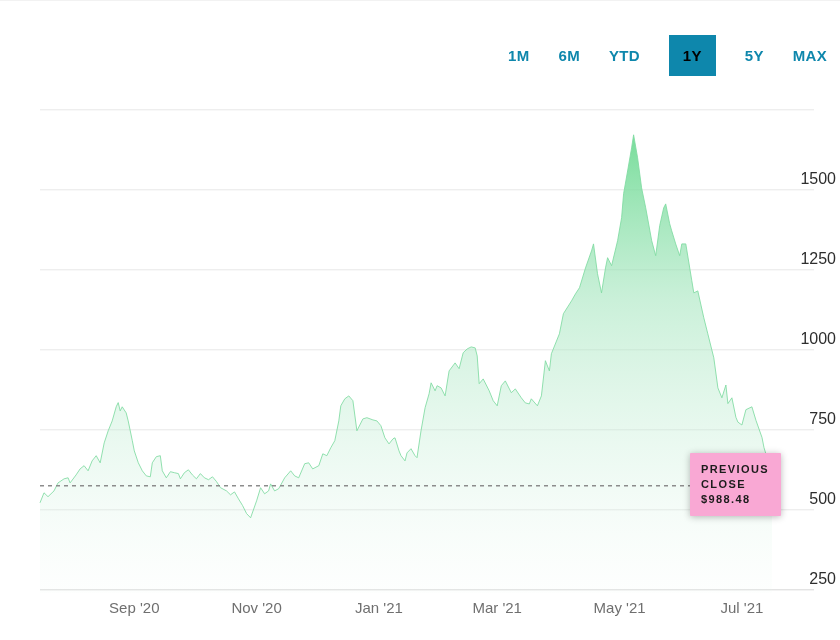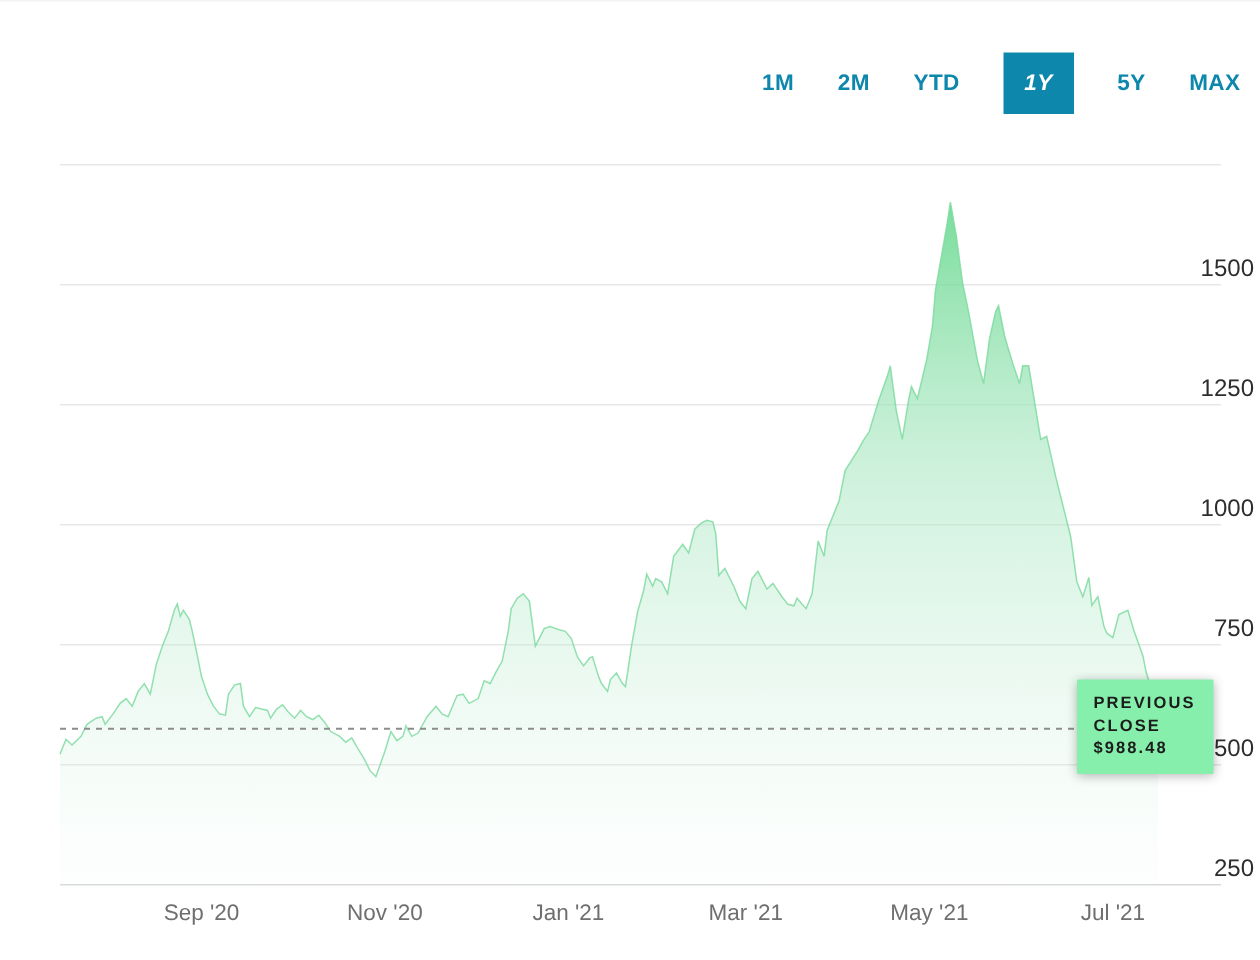--- a/index.html
+++ b/index.html
@@ -2,37 +2,37 @@
 <html style="--accent: #0e87ac;"><head>
 <meta charset="utf-8">
 <style>
   html,body{margin:0;padding:0;background:#ffffff;}
   #app{position:relative;width:840px;height:640px;background:#ffffff;overflow:hidden;
        font-family:"Liberation Sans",sans-serif;border-top:1px solid #f2f2f2;}
   
   .ranges{position:absolute;top:34px;right:13px;display:flex;align-items:center;gap:29px;z-index:3;}
   .range-btn{color:var(--accent,#0e87ac);font-size:15px;font-weight:700;cursor:pointer;
              line-height:15px;letter-spacing:.3px;}
-  .range-btn.selected{background:var(--accent,#0e87ac);color:#ffffff;padding:13px 14px;font-style:italic;}
+  .range-btn.selected{background:var(--accent,#0e87ac);color:#000000;padding:13px 14px;}
   
   #chart{position:absolute;left:0;top:0;z-index:1;}
   
-  .tooltip{position:absolute;left:718px;top:452px;z-index:4;background:#86efac;
+  .tooltip{position:absolute;left:690px;top:452px;z-index:4;background:#f9a8d4;
            box-shadow:0 1px 7px rgba(0,0,0,0.28);padding:9px 12px 9px 11px;border-radius:1px;}
   .tooltip div{font-size:11px;font-weight:700;letter-spacing:1.4px;line-height:15px;
                color:#1c1c1c;white-space:nowrap;}
 </style>
 </head>
 <body>
 
 <div id="app">
 
   <div class="ranges">
     <span class="range-btn">1M</span>
-    <span class="range-btn">2M</span>
+    <span class="range-btn">6M</span>
     <span class="range-btn">YTD</span>
     <span class="range-btn selected">1Y</span>
     <span class="range-btn">5Y</span>
     <span class="range-btn">MAX</span>
   </div>
 
   <svg id="chart" width="840" height="640" viewBox="0 0 840 640">
     <defs>
       <linearGradient id="areaGrad" gradientUnits="userSpaceOnUse" x1="0" y1="105" x2="0" y2="592">
         <stop offset="0" stop-color="#5ed787" stop-opacity="0.95"></stop>

